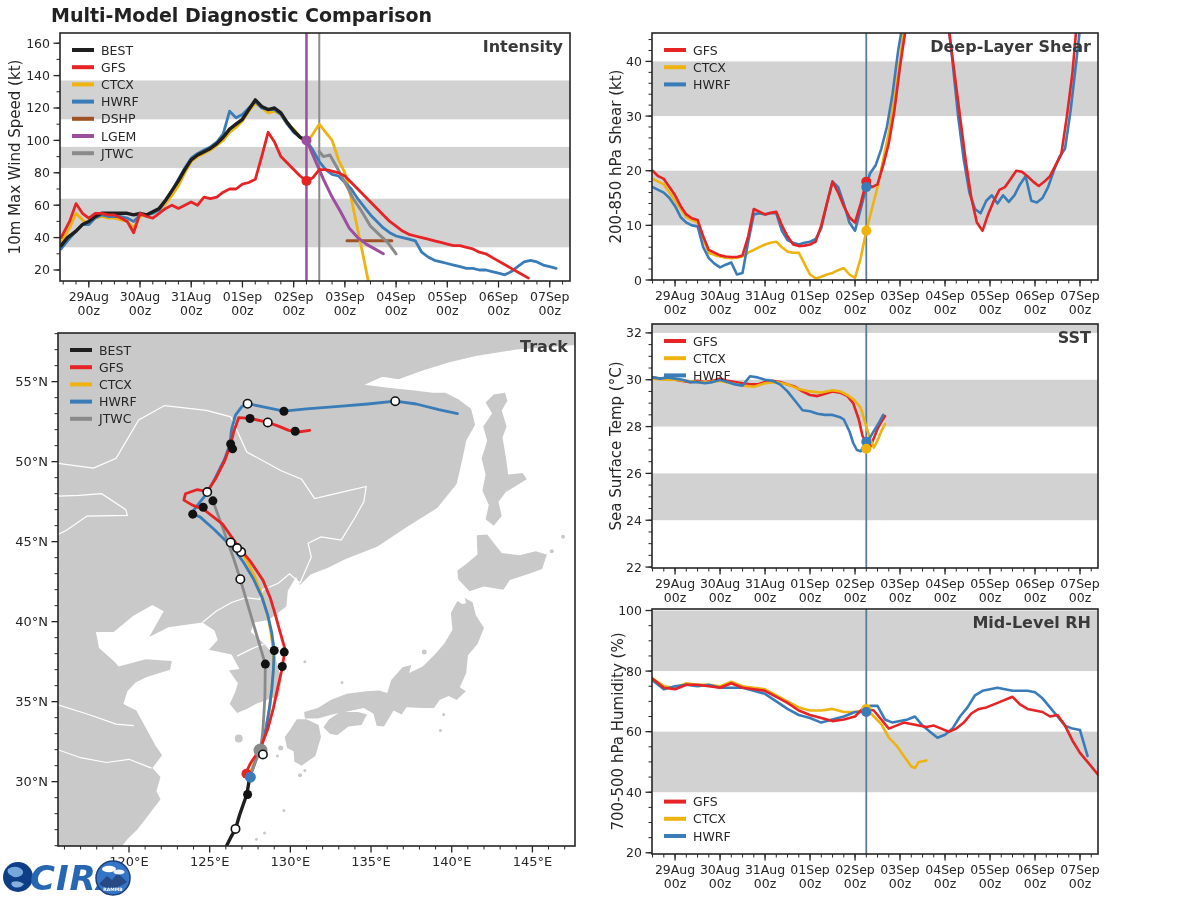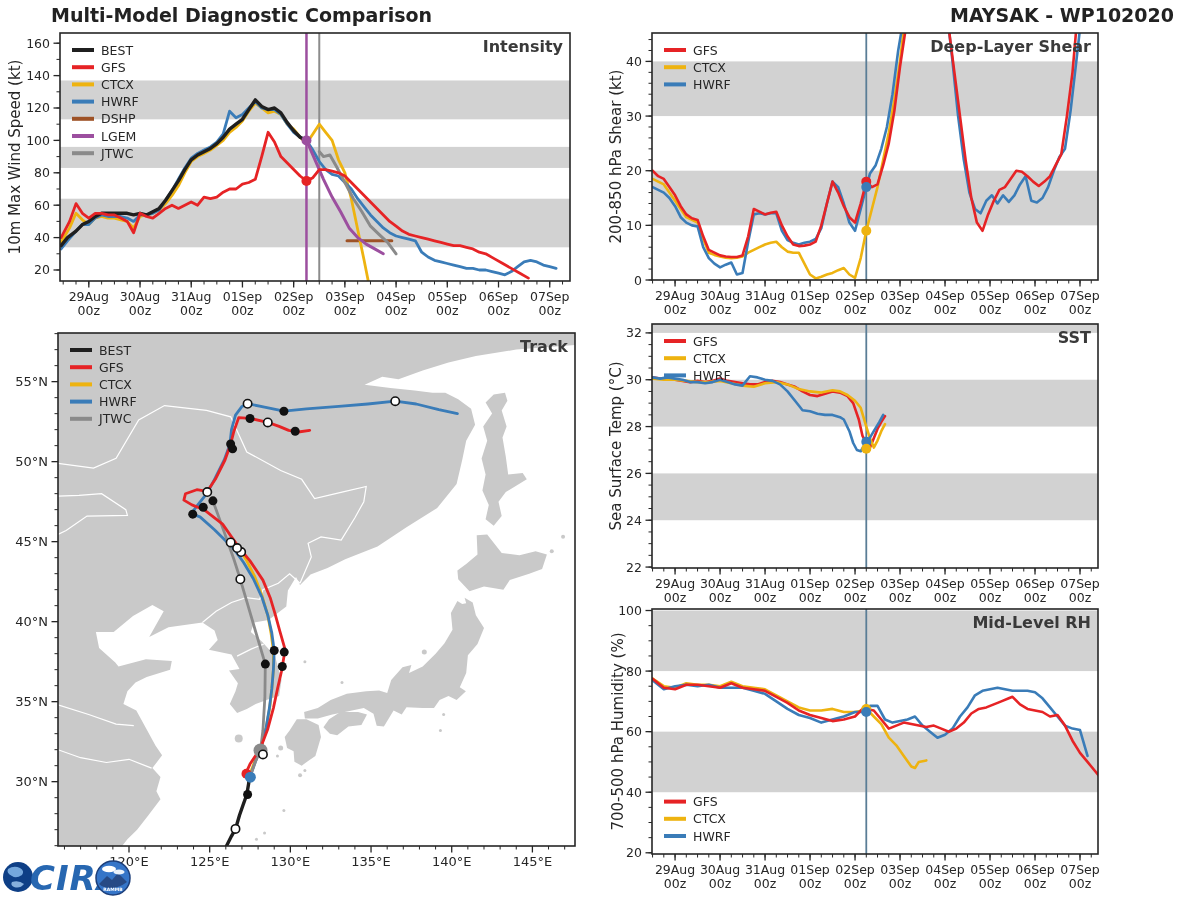--- a/index.html
+++ b/index.html
@@ -8,21 +8,20 @@
   .title-left{position:absolute;left:10px;top:4px;font-size:19px;font-weight:bold;color:#222;margin-left:41px;}
   .title-right{position:absolute;right:26px;top:4px;font-size:19px;font-weight:bold;color:#222;}
   svg{position:absolute;left:0;top:0;}
   text{font-family:"DejaVu Sans","Liberation Sans",sans-serif;}
 </style>
 </head>
 <body>
 
 <div class="canvas">
   <div class="title-left">Multi-Model Diagnostic Comparison</div>
-  <div class="title-right">MAYSAK - WP102020</div>
   <svg id="fig" width="1200" height="900" viewBox="0 0 1200 900">
       <g>
         <rect x="60" y="198.71129980404964" width="510" height="48.59568909209668" fill="#d2d2d2"></rect>
         <rect x="60" y="146.87589810581323" width="510" height="21.05813193990855" fill="#d2d2d2"></rect>
         <rect x="60" y="80.4617896799478" width="510" height="38.87655127367731" fill="#d2d2d2"></rect>
         <clipPath id="clip-intensity">
           <rect x="60" y="33" width="510" height="248"></rect>
         </clipPath>
         <line x1="306.4644351464435" y1="33" x2="306.4644351464435" y2="281" stroke="#9c4f9f" stroke-width="2.5"></line>
         <line x1="319.26778242677824" y1="33" x2="319.26778242677824" y2="281" stroke="#8c8c8c" stroke-width="2"></line>

